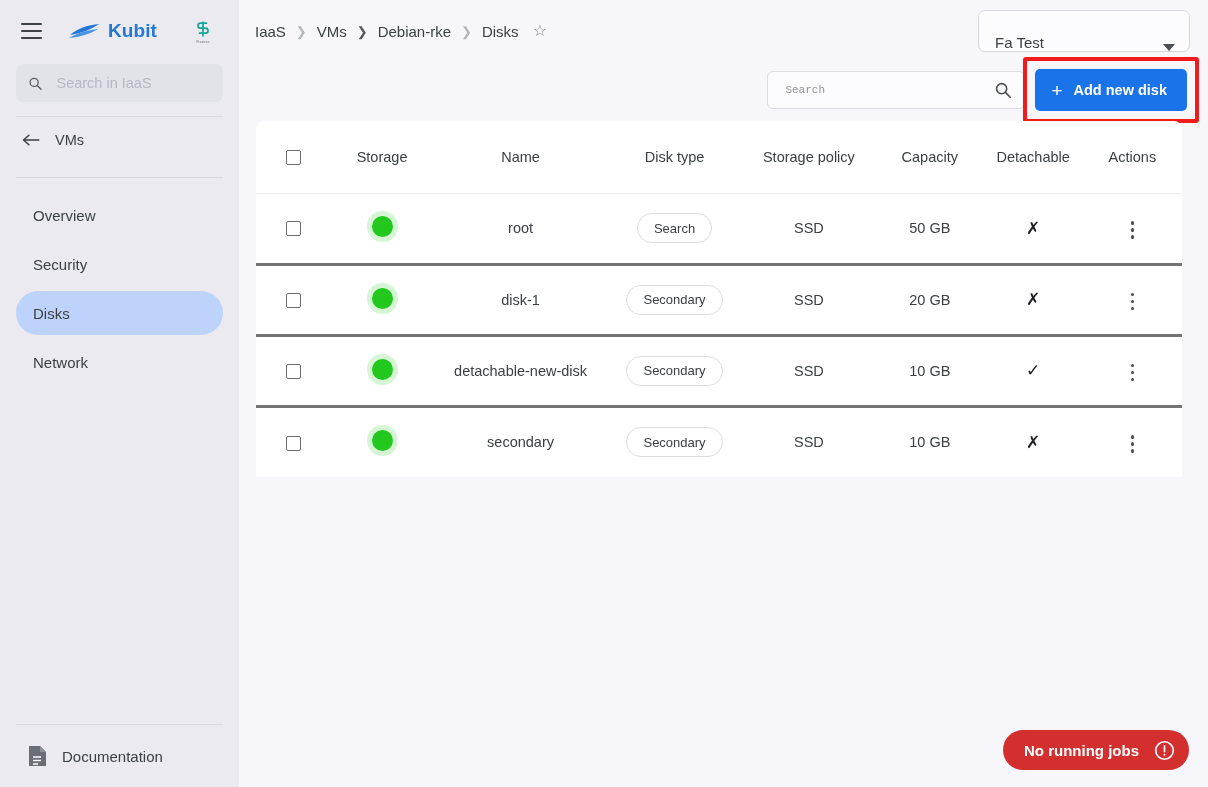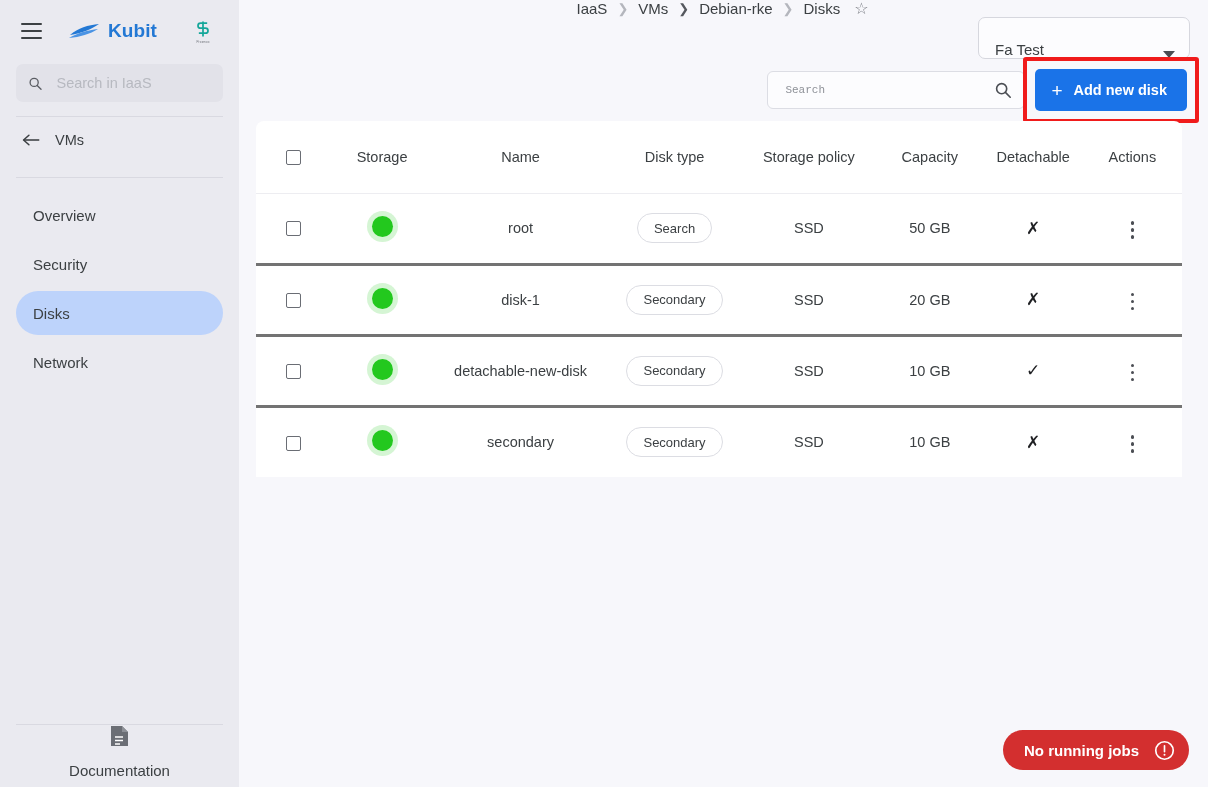--- a/index.html
+++ b/index.html
@@ -76,30 +76,29 @@
     border-radius: 22px;
     font-size: 15px; color: #3c4043;
     cursor: pointer;
   }
   .sb-item.active { background: #bdd3fb; }
 
   .sb-bottom { margin-top: auto; }
   .sb-bottom-div { height: 1px; background: #d9d9e1; margin: 0 16px; }
   .sb-doc {
     height: 62px; display: flex; align-items: center; gap: 15px;
-    padding: 0 28px; font-size: 15px; color: #3c4043; cursor: pointer; flex-direction: column;
+    padding: 0 28px; font-size: 15px; color: #3c4043; cursor: pointer;
   }
 
   
   .main { flex: 1; position: relative; height: 787px; background: #f7f7fb; }
 
   .topbar {
     height: 62px; display: flex; align-items: center;
     padding: 0 18px 0 16px;
-    flex-direction: column;
   }
   .crumbs { display: flex; align-items: center; gap: 10px; font-size: 15px; }
   .crumb { color: #3c4043; cursor: pointer; }
   .crumb.last { color: #3c4043; }
   .crumb-sep { color: #b4b6bd; font-size: 13px; }
   .crumb-sep.dark { color: #55585e; }
   .star { margin-left: 4px; font-size: 16px; color: #7b7e85; cursor: pointer; line-height: 1; }
 
   .env-select {
     margin-left: auto;

